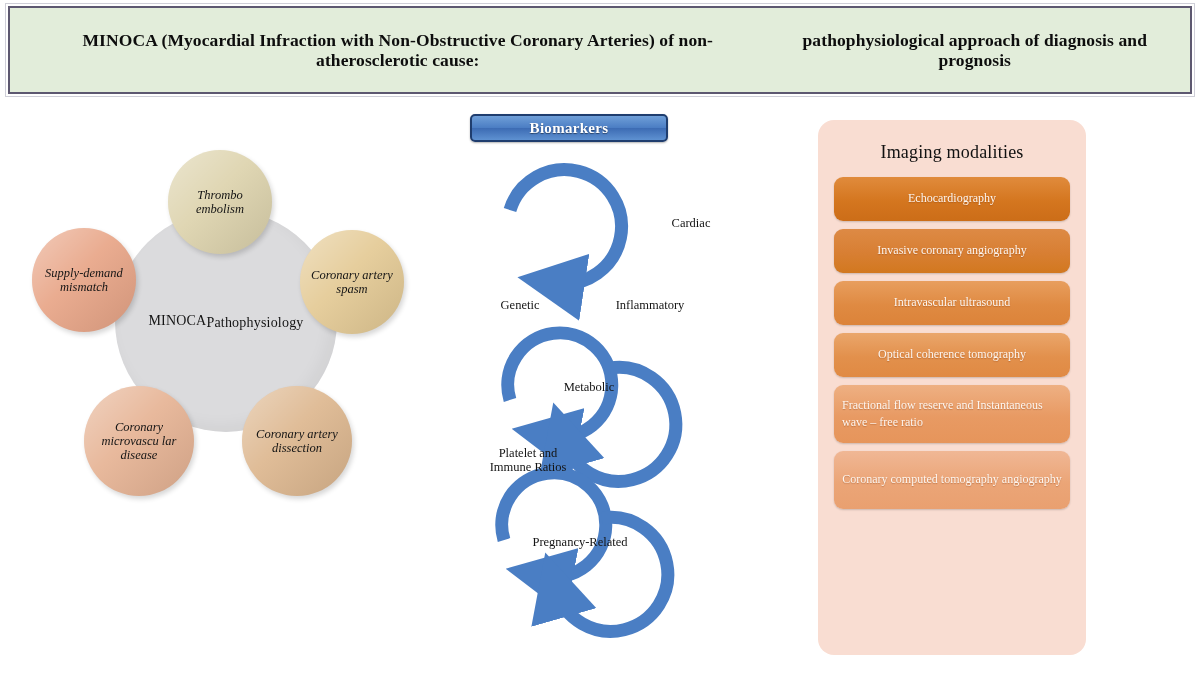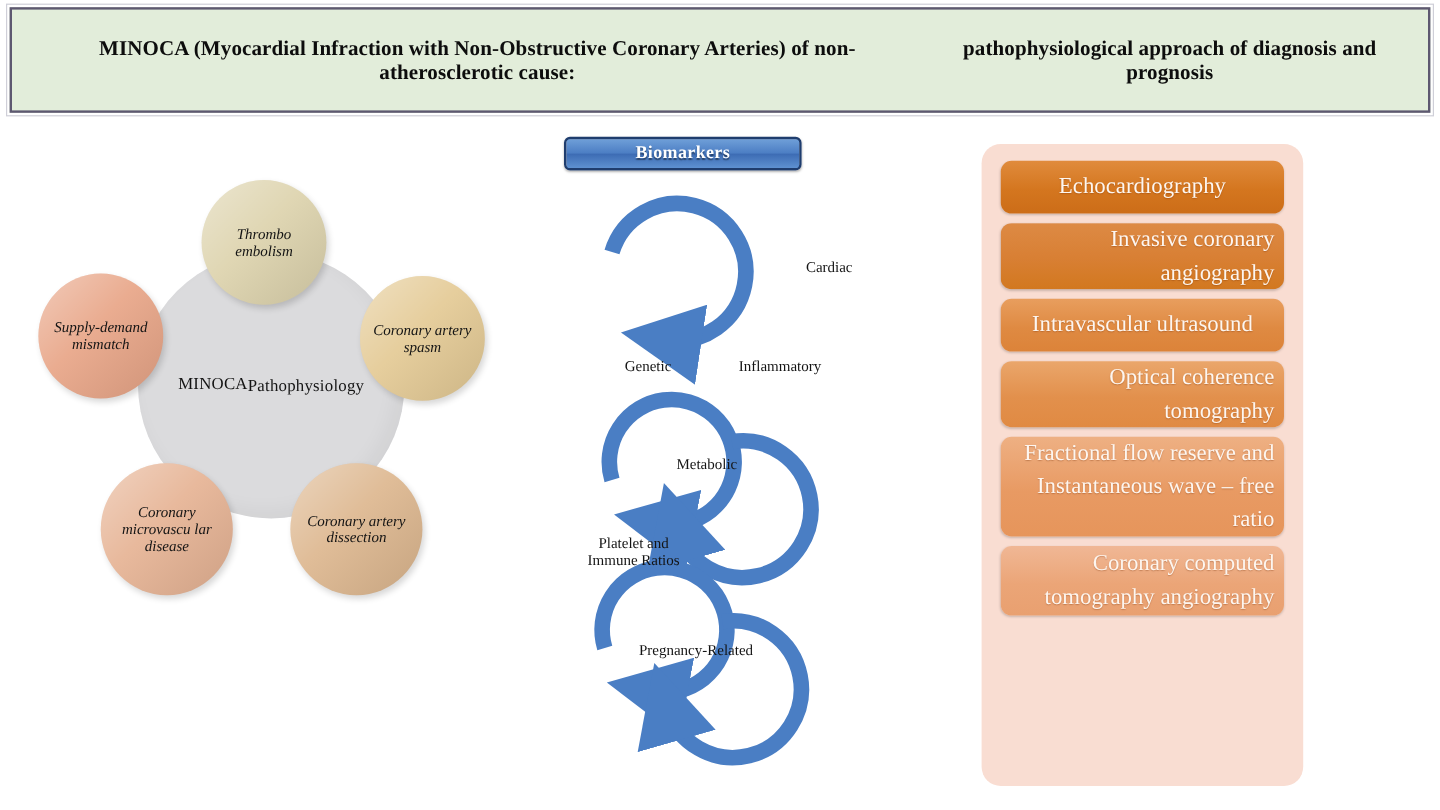--- a/index.html
+++ b/index.html
@@ -94,22 +94,22 @@
   }
   #imaging-title {
     margin-top: 22px; text-align:center;
     font-size: 18px; color:#111; letter-spacing:.2px;
   }
   #modality-list { margin-top: 14px; padding: 0 16px; display:flex; flex-direction:column; gap: 8px; }
   .modality {
     border-radius: 9px;
     min-height: 44px;
     display:flex; align-items:center; justify-content:center;
-    text-align:right; padding: 0 8px;
-    color:#fdf6f0; font-size: 19px; line-height: 1.45;
+    text-align:left; padding: 0 8px;
+    color:#fdf6f0; font-size: 12px; line-height: 1.45;
     text-shadow: 0 1px 1px rgba(120,50,10,.35);
     box-shadow: 0 1px 2px rgba(0,0,0,.18);
   }
   .m0 { background: linear-gradient(180deg,#e08b3c 0%, #d4761f 55%, #cc6d18 100%); }
   .m1 { background: linear-gradient(180deg,#e3935178 0%, #d87f33 55%, #d2781f 100%); background-color:#d8823a; }
   .m2 { background: linear-gradient(180deg,#e89e5e 0%, #df8a42 55%, #dc8339 100%); }
   .m3 { background: linear-gradient(180deg,#eaa66b 0%, #e2904c 55%, #e08a43 100%); }
   .m4 { background: linear-gradient(180deg,#eeb083 0%, #e89a63 55%, #e6955b 100%); min-height:58px;}
   .m5 { background: linear-gradient(180deg,#f0b795 0%, #eba577 55%, #e9a070 100%); min-height:58px;}
   .m6 { background: linear-gradient(180deg,#f3c0a4 0%, #efae8c 55%, #edaa85 100%); }
@@ -176,28 +176,29 @@
 
         <path d="M 160,258 A 57,57 0 1 1 114,330"></path>
 
         <path d="M 54,430 A 52,52 0 1 1 94,466"></path>
 
         <path d="M 152,408 A 57,57 0 1 1 106,480"></path>
       </g>
     </svg>
 
     <div class="chain-label" style="left:196px; top:106px; width:90px;">Cardiac</div>
-    <div class="chain-label" style="left:48px; top:188px; width:84px;">Genetic</div>
+    <div class="chain-label" style="left:28px; top:188px; width:84px;">Genetic</div>
     <div class="chain-label" style="left:144px; top:188px; width:112px;">Inflammatory</div>
     <div class="chain-label" style="left:84px; top:270px; width:110px;">Metabolic</div>
     <div class="chain-label" style="left:28px; top:336px; width:100px;">Platelet and Immune Ratios</div>
     <div class="chain-label" style="left:80px; top:425px; width:100px;">Pregnancy-Related</div>
   </div>
 
   <div id="imaging">
+    <div id="imaging-title">Imaging modalities</div>
     <div id="modality-list">
       <div class="modality m0">Echocardiography</div>
       <div class="modality m1">Invasive coronary angiography</div>
       <div class="modality m2">Intravascular ultrasound</div>
       <div class="modality m3">Optical coherence tomography</div>
       <div class="modality m4">Fractional flow reserve and Instantaneous wave – free ratio</div>
       <div class="modality m5">Coronary computed tomography angiography</div>
     </div>
   </div>
 

